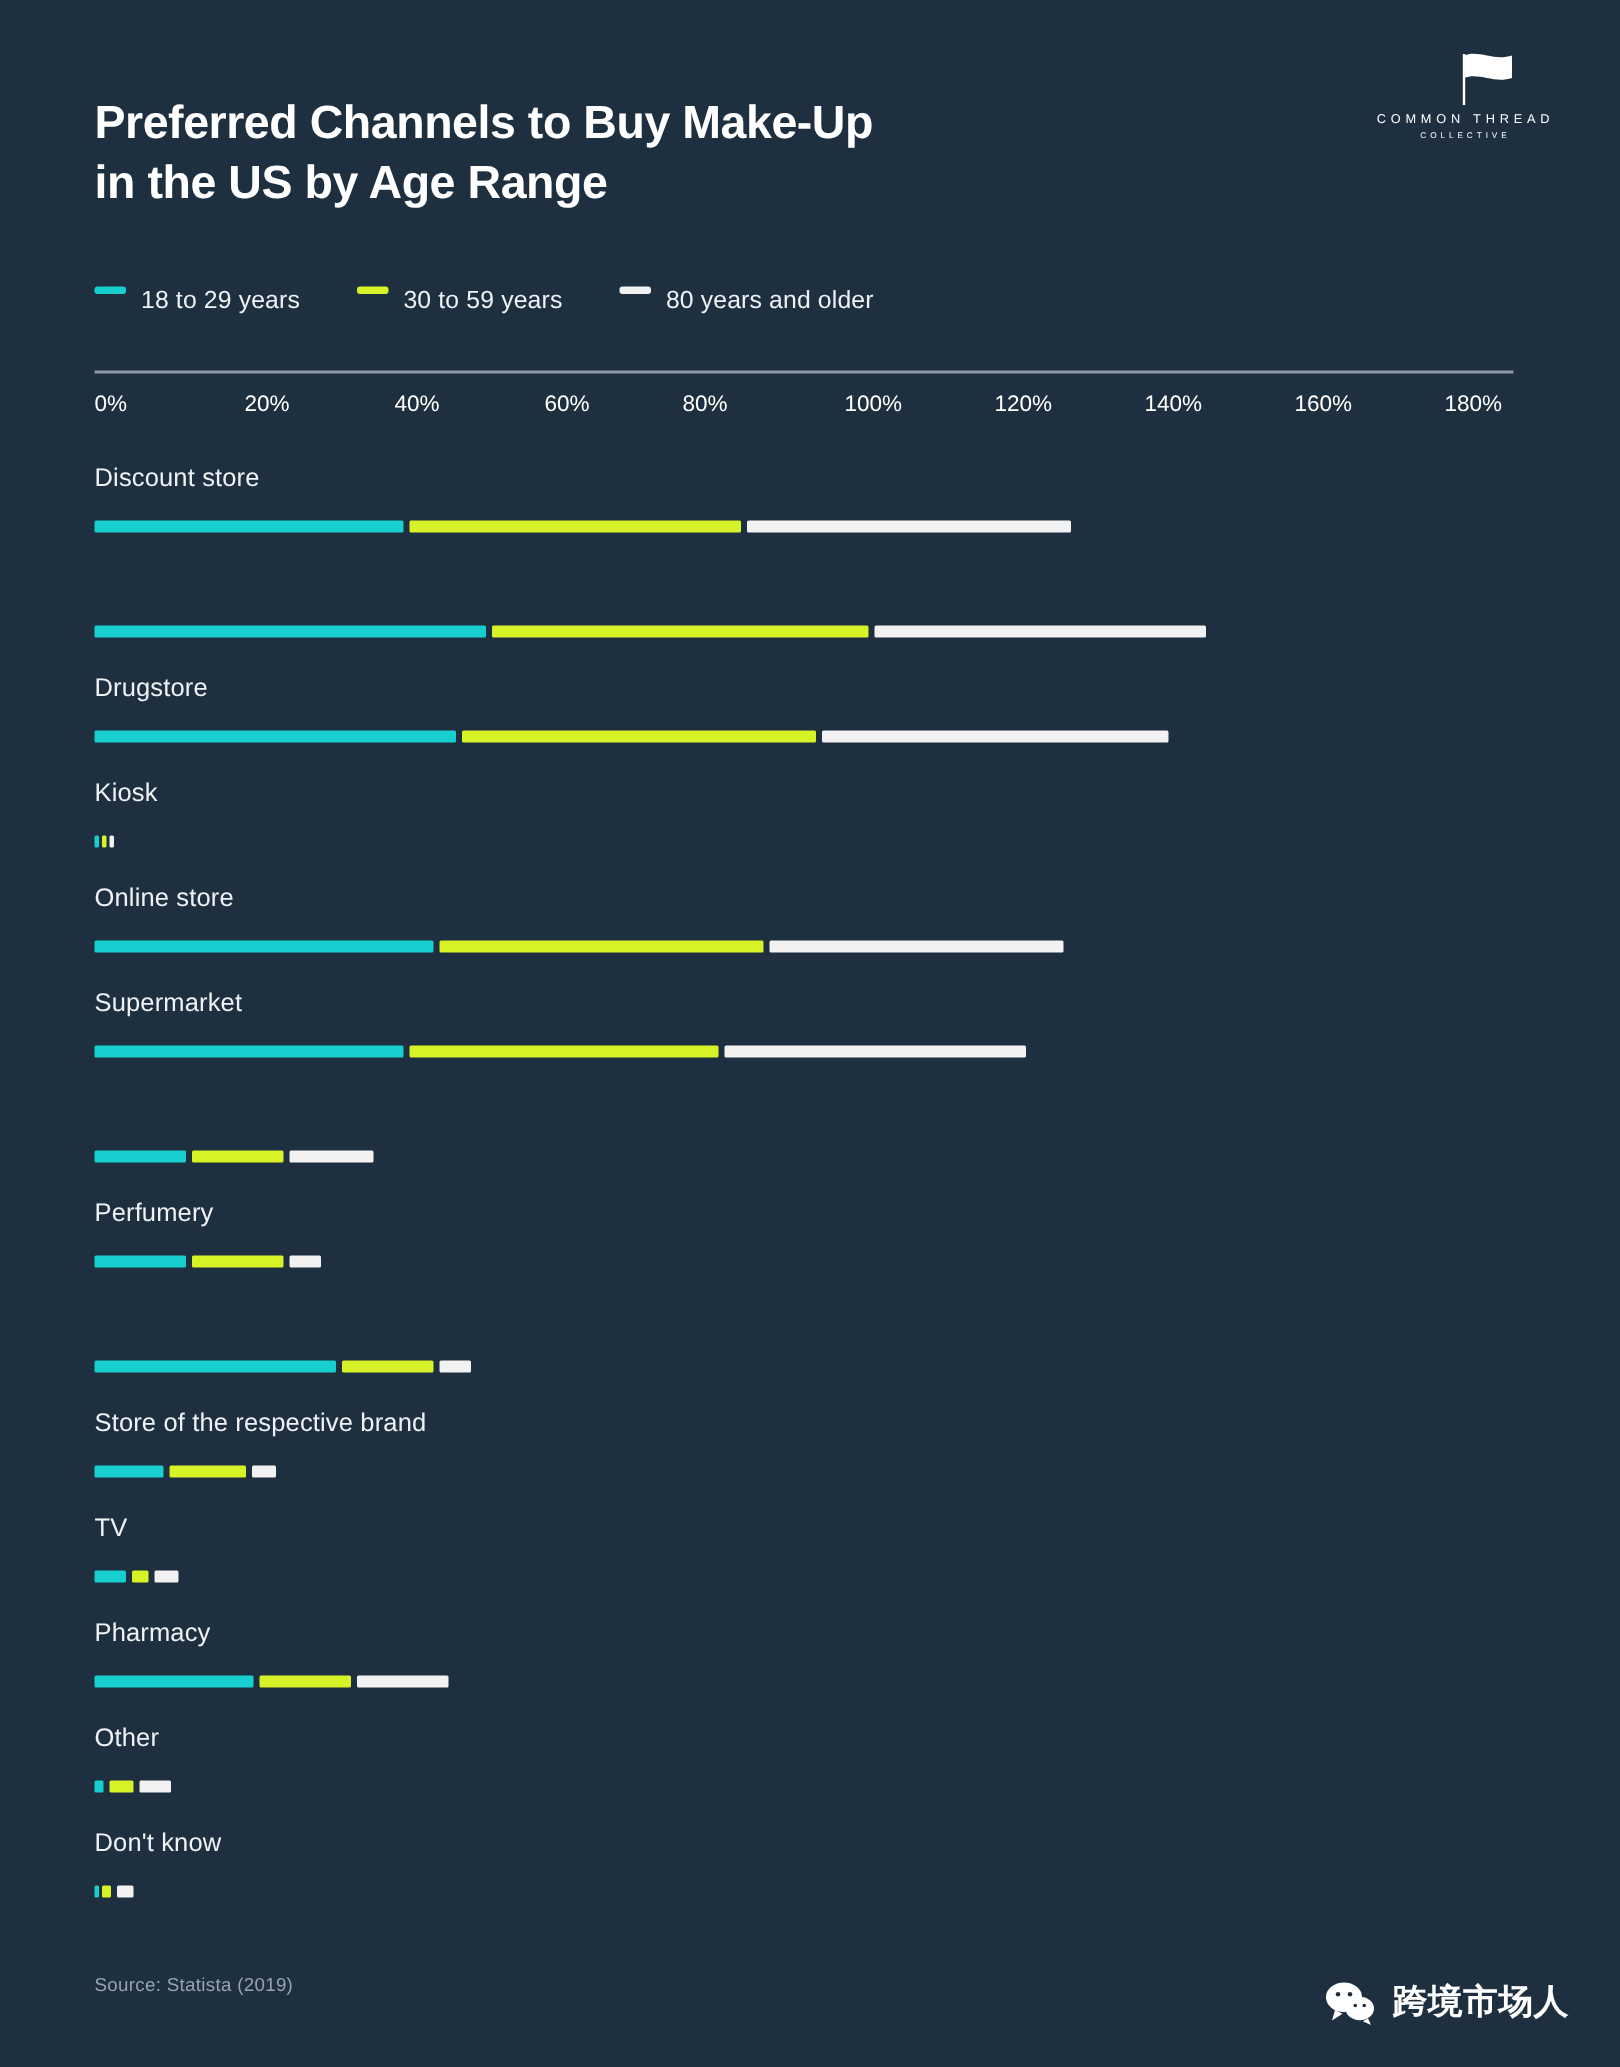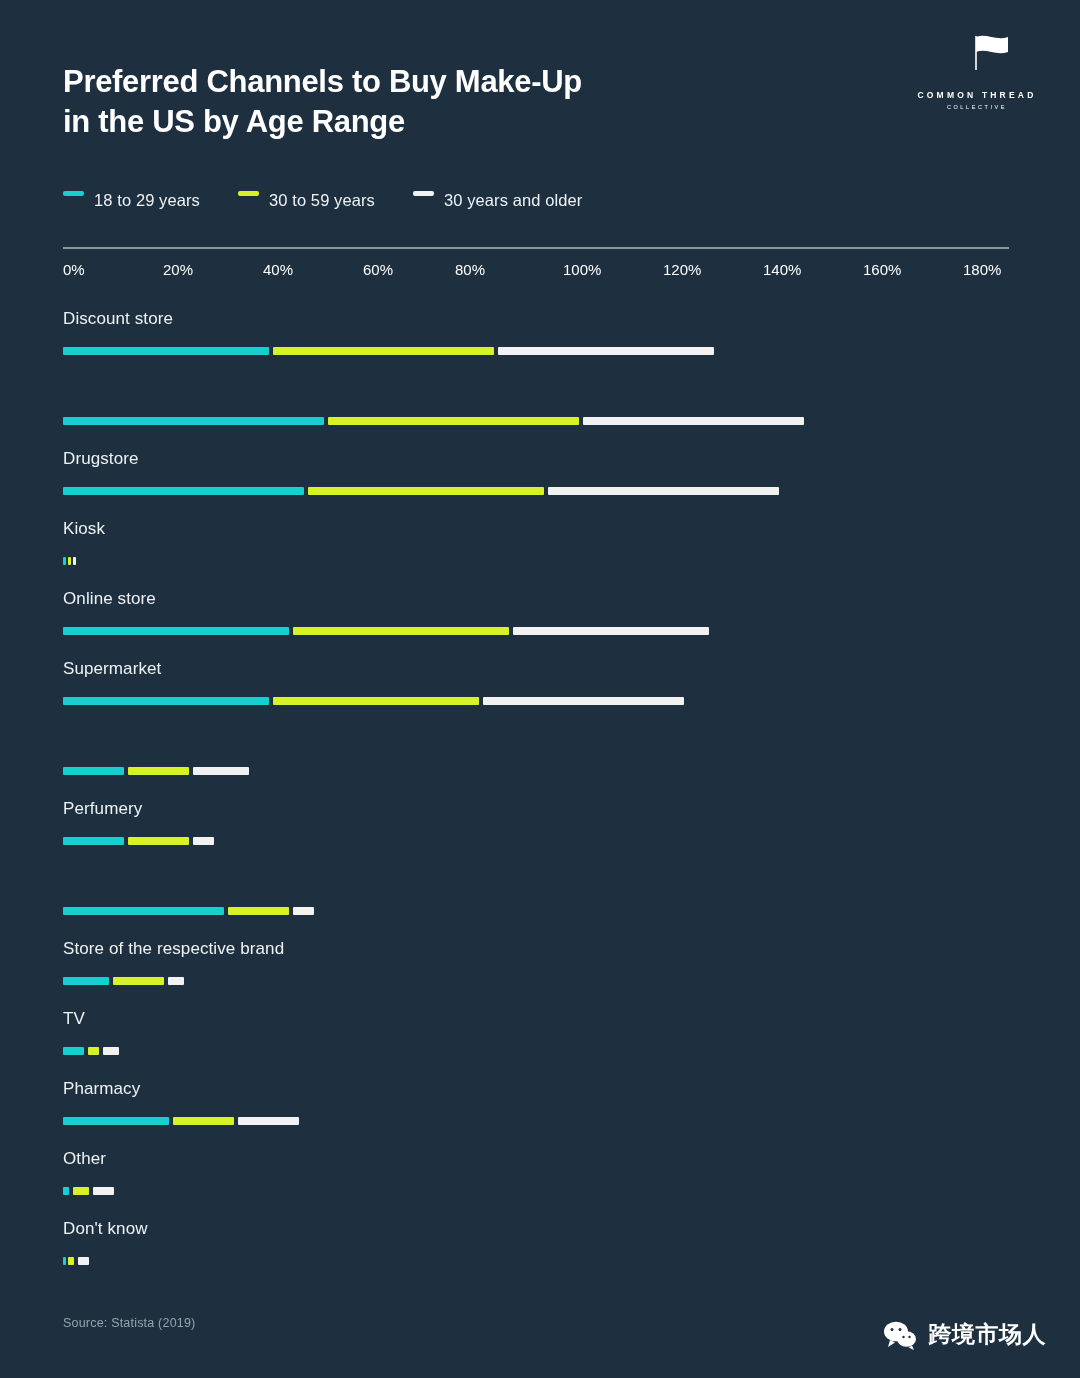--- a/index.html
+++ b/index.html
@@ -9,21 +9,21 @@
     font-family: "Liberation Sans", sans-serif;
     overflow: hidden;
   }
   .page { position: relative; width: 1080px; height: 1378px; background: #1e3040; }
 
   
   .logo { position: absolute; right: 38px; top: 32px; width: 130px; text-align: center; }
   .logo-mark { width: 100%; height: 40px; display: block; }
   .logo-word {
     font-size: 8.5px; letter-spacing: 3.2px; color: #ffffff;
-    font-weight: 700; margin-top: 18px; white-space: nowrap;
+    font-weight: 400; margin-top: 2px; white-space: nowrap;
   }
   .logo-sub {
     font-size: 5.5px; letter-spacing: 2.6px; color: #ffffff;
     margin-top: 4px; white-space: nowrap;
   }
 
   
   .title {
     position: absolute; left: 63px; top: 62px; width: 700px;
     font-size: 31px; font-weight: 700; line-height: 1.28;
@@ -101,21 +101,21 @@
       <div class="legend-item">
         <span class="legend-swatch" style="background: rgb(23, 207, 207);"></span>
         <span class="legend-label">18 to 29 years</span>
       </div>
       <div class="legend-item">
         <span class="legend-swatch" style="background: rgb(215, 242, 38);"></span>
         <span class="legend-label">30 to 59 years</span>
       </div>
       <div class="legend-item">
         <span class="legend-swatch" style="background: rgb(242, 242, 242);"></span>
-        <span class="legend-label">30 years and older</span>
+        <span class="legend-label">80 years and older</span>
       </div>
     </div>
 
   <div class="axis-rule"></div>
   <div class="axis-labels" id="axis-labels">
       <span class="axis-tick" style="left: 0px;">0%</span>
       <span class="axis-tick" style="left: 100px;">20%</span>
       <span class="axis-tick" style="left: 200px;">40%</span>
       <span class="axis-tick" style="left: 300px;">60%</span>
       <span class="axis-tick" style="left: 392px;">80%</span>

